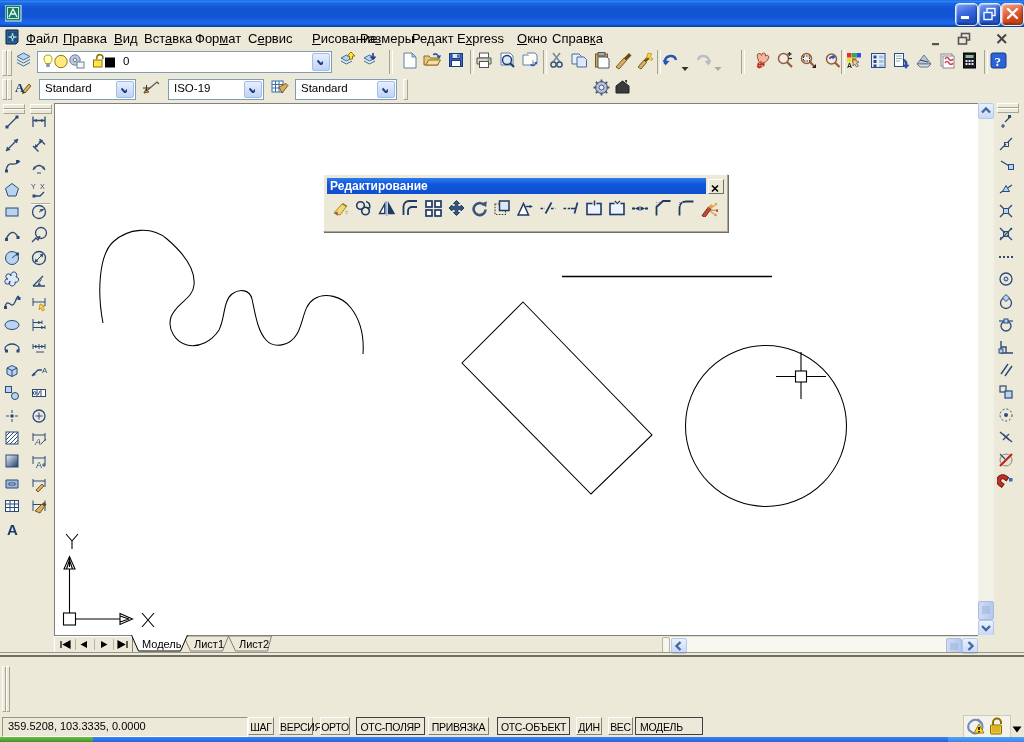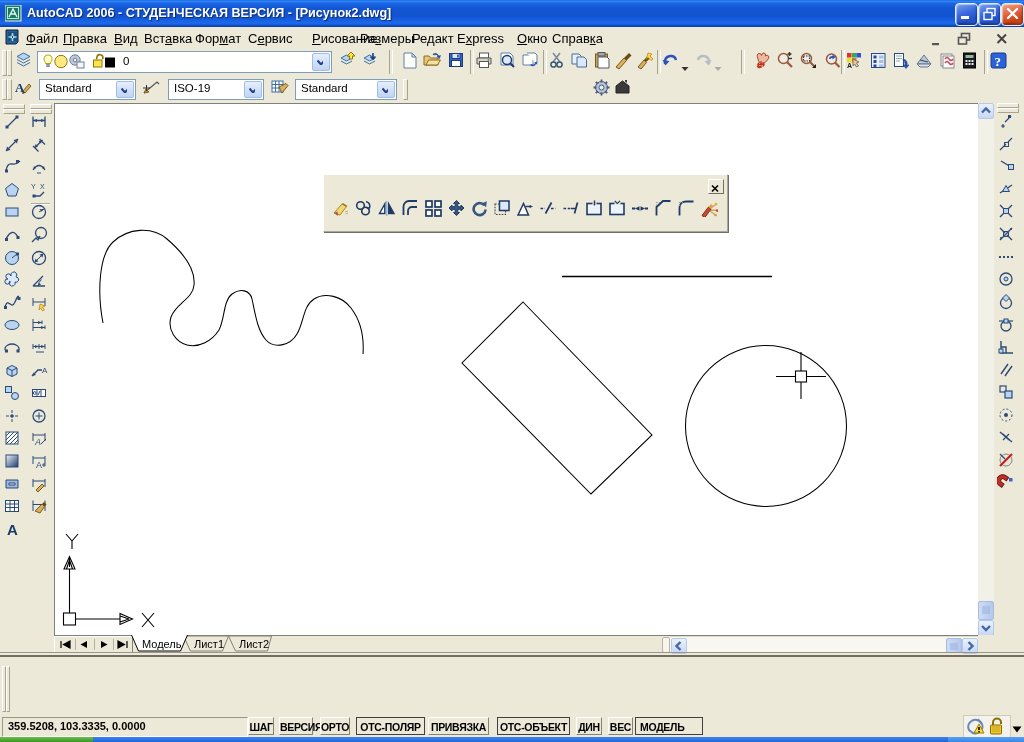--- a/index.html
+++ b/index.html
@@ -36,39 +36,38 @@
   .micon svg{display:block;}
   .combo{background:#fff;border:1px solid #7f9db9;font-size:11.5px;color:#000;}
   .combo .arrowbtn{position:absolute;right:1px;top:1px;bottom:1px;width:16px;
     background:linear-gradient(to bottom,#e6eefc,#c0d4f2);border:1px solid #9ebef0;border-radius:2px;}
   .chev{position:absolute;left:4px;top:5px;width:6px;height:6px;}
   
   #main{left:0;top:101px;width:1024px;height:556px;background:#ece9d8;}
   #canvas{position:absolute;left:54px;top:2px;width:924px;height:532px;background:#fff;border-top:1px solid #808080;border-left:1px solid #808080;}
   
   #cmdwin{left:0;top:657px;width:1024px;height:57px;background:#ece9d8;}
-  #statusbar{left:0;top:714px;width:1024px;height:23px;background:#ece9d8;font-size:11px;font-weight:bold;}
+  #statusbar{left:0;top:714px;width:1024px;height:23px;background:#ece9d8;font-size:11px;}
   #taskbar{left:0;top:737px;width:1024px;height:5px;background:linear-gradient(to bottom,#3e82f0,#2464dc);}
   .cmdtext{font-family:"Liberation Serif",serif;font-style:italic;font-size:13px;color:#000;white-space:pre;letter-spacing:1.5px;}
   .sbb{top:3px;height:13px;background:#ece9d8;border:1px solid #fff;border-right-color:#848270;border-bottom-color:#848270;
        font-size:10.5px;color:#000;text-align:center;padding-top:3px;letter-spacing:-0.3px;}
   .sbb.pressed{border:1px solid #404040;background:#ece9d8;}
   #startbtn{left:0;top:737px;width:93px;height:5px;background:linear-gradient(to bottom,#6cbf4c,#3d9428);}
   #tray{left:948px;top:737px;width:76px;height:5px;background:linear-gradient(to bottom,#5aa0f0,#3a86e8);}
 </style>
 </head>
 <body>
 <div id="app">
   <div id="titlebar" class="abs">
     <div class="ticon abs"><svg width="17" height="17">
       <rect x="0" y="0" width="16" height="16" fill="#1a7a68" stroke="#e8f0e8" stroke-width="1"></rect>
       <rect x="2.5" y="2.5" width="11" height="11" fill="none" stroke="#bfe8d8" stroke-width="1"></rect>
       <path d="M4 12 L8 4 L12 12 M6 9 h5" stroke="#eaf6ee" stroke-width="1.3" fill="none"></path>
     </svg></div>
-    <div class="ttext abs">AutoCAD 2006 - СТУДЕНЧЕСКАЯ ВЕРСИЯ - [Рисунок2.dwg]</div>
   </div>
   <div id="btn-min" class="winbtn abs"><svg width="19" height="19">
         <rect x="4" y="12" width="8" height="3" fill="#fff"></rect>
       </svg></div>
   <div id="btn-max" class="winbtn abs"><svg width="19" height="19">
     <rect x="7" y="4.5" width="8" height="7" fill="none" stroke="#fff" stroke-width="1.4"></rect>
     <rect x="4" y="8.5" width="8" height="7" fill="#2a62d8" stroke="#fff" stroke-width="1.4"></rect>
   </svg></div>
   <div id="btn-close" class="winbtn abs"><svg width="19" height="19">
     <path d="M5 5 L14 14 M14 5 L5 14" stroke="#fff" stroke-width="2.4" stroke-linecap="round"></path>
@@ -834,20 +833,23 @@
         <path d="M69.5 569 V 613"></path>
         <path d="M64 569 L69.5 556.5 L75 569 Z M69.5 556.5 V 567 M66.5 569 l3 -9 M72.5 569 l-3 -9"></path>
         <rect x="63.5" y="613" width="12" height="12"></rect>
         <path d="M75.5 619 H 120"></path>
         <path d="M120 613.5 L132.5 619 L120 624.5 Z M120 616 l9 3 M120 622 l9 -3"></path>
         <path d="M66 534 L72 541 L78 534 M72 541 V 549"></path>
         <path d="M142 613 L154 627 M154 613 L142 627"></path>
       </g>
     </svg>
     <div id="modtb" class="abs" style="left:323px;top:73px;width:403px;height:56px;background:#ece9d8;border:1px solid #aca899;border-top-color:#fff;border-left-color:#fff;box-shadow:1px 1px 0 #716f64;">
+      <div class="abs" style="left:3px;top:3px;width:379px;height:16px;background:linear-gradient(to bottom,#2a7cf0 0%,#1257d8 40%,#0d4fd0 100%);">
+        <span style="position:absolute;left:3px;top:1px;color:#fff;font-weight:bold;font-size:12px;">Редактирование</span>
+      </div>
       <div class="abs" style="left:384px;top:4px;width:14px;height:13px;background:#ece9d8;border:1px solid #fff;border-right-color:#716f64;border-bottom-color:#716f64;">
         <svg width="12" height="11">
             <path d="M3 2.5 L9 8.5 M9 2.5 L3 8.5" stroke="#000" stroke-width="1.6"></path>
           </svg>
       </div>
       <div id="modicons" class="abs" style="left:0;top:22px;width:403px;height:30px;">
           <div class="micon" style="left:7.5px;top:2px;">
             <svg width="18" height="18">
               <path d="M2 14 L10 5 l4.5 2.5 L8 16 z" fill="#f0da70" stroke="#a08830"></path>
               <path d="M2 14 l4 3 l-0.5 -4.5 z" fill="#b85038"></path>

